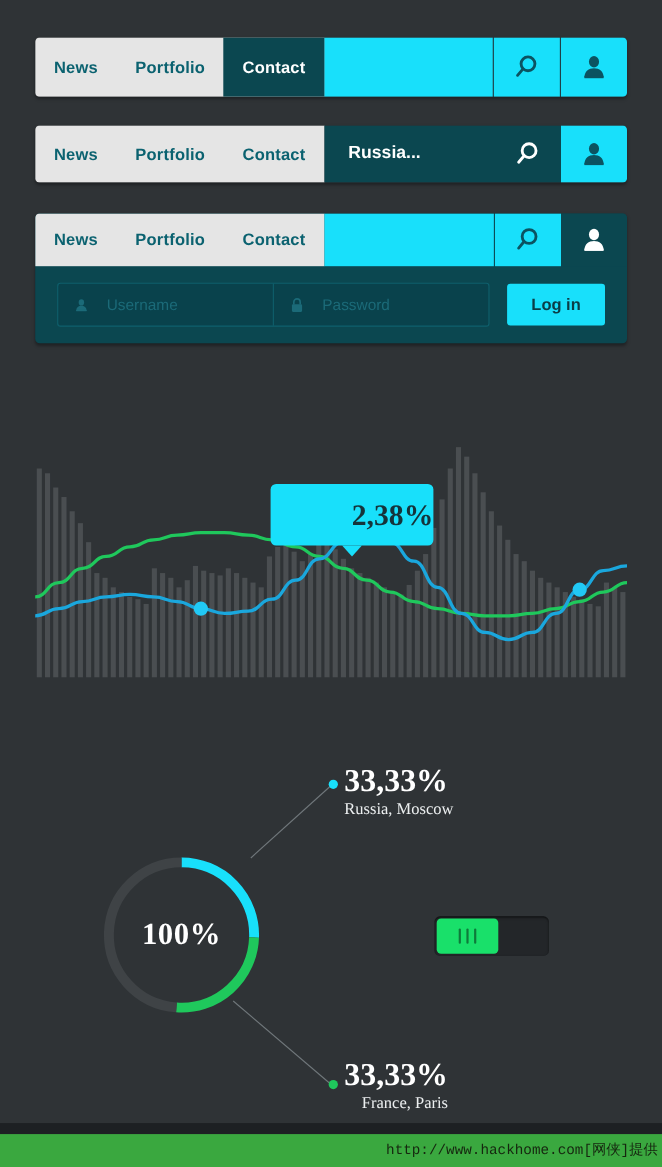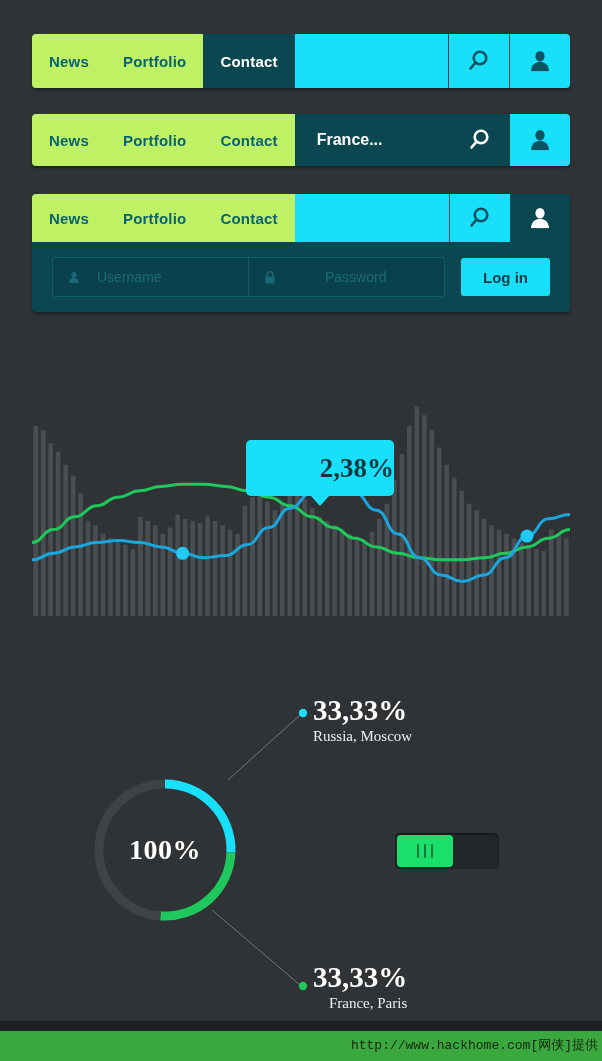--- a/index.html
+++ b/index.html
@@ -8,21 +8,21 @@
     background:#2f3336;
     font-family:"Liberation Sans", sans-serif;
     overflow:hidden;
     position:relative;
   }
   .stage{position:relative;width:602px;height:1061px;background:#2f3336;}
 
   
   .navbar{position:absolute;display:flex;align-items:stretch;border-radius:4px;overflow:hidden;
           box-shadow:0 2px 3px rgba(0,0,0,.35);}
-  .nav-links{display:flex;align-items:center;background:#bef264;}
+  .nav-links{display:flex;align-items:center;background:#e5e5e5;}
   .nav-link{
     color:#0b6270;font-size:15px;font-weight:bold;letter-spacing:.2px;
     padding:0 17px;line-height:1;display:flex;align-items:center;height:100%;
     cursor:pointer;white-space:nowrap;
   }
   .nav-link.active{background:#0b4750;color:#ffffff;}
   .nav-filler{background:#18e0fb;flex:1;}
 
   .nav-icon-btn{
     width:60px;display:flex;align-items:center;justify-content:center;cursor:pointer;
@@ -42,21 +42,21 @@
   
   #navbar2{left:32px;top:114px;width:538px;height:52px;}
   
   #navbar3wrap{position:absolute;left:32px;top:194px;width:538px;height:118px;
     background:#0b4750;border-radius:4px;box-shadow:0 2px 3px rgba(0,0,0,.35);overflow:hidden;}
   #navbar3{position:absolute;left:0;top:0;width:538px;height:48px;display:flex;align-items:stretch;border-radius:0;}
   .login-row{position:absolute;left:0;top:48px;width:538px;height:70px;display:flex;align-items:center;padding:0 20px;box-sizing:border-box;}
   .login-inputs{display:flex;flex:1;height:38px;border:1px solid rgba(20,120,135,.55);border-radius:3px;
                 background:rgba(7,60,70,.45);margin-right:16px;}
   .login-input{flex:1;display:flex;align-items:center;padding-left:14px;color:#1b6a78;font-size:14px;cursor:text;}
-  .login-input + .login-input{border-left:1px solid rgba(20,120,135,.55);gap:32px;}
+  .login-input + .login-input{border-left:1px solid rgba(20,120,135,.55);}
   .login-input .ph{margin-left:16px;}
   .login-btn{
     background:#18e0fb;color:#0b3d46;font-size:15px;font-weight:bold;
     border:none;border-radius:3px;height:38px;padding:8px 22px;cursor:pointer;
     font-family:"Liberation Sans",sans-serif;
   }
 
   
   #chart{position:absolute;left:32px;top:388px;width:538px;height:228px;}
   #chart svg{display:block;}
@@ -129,21 +129,21 @@
     </div>
   </div>
 
   <div class="navbar" id="navbar2">
     <div class="nav-links">
       <div class="nav-link">News</div>
       <div class="nav-link">Portfolio</div>
       <div class="nav-link">Contact</div>
     </div>
     <div class="search-field">
-      <span>France...</span>
+      <span>Russia...</span>
     </div>
     <div class="nav-icon-btn dark">
       <svg width="26" height="26" viewBox="0 0 26 26">
         <circle cx="14" cy="10" r="6.3" fill="none" stroke="#ffffff" stroke-width="2.6"></circle>
         <line x1="9.3" y1="14.8" x2="4.5" y2="20.5" stroke="#ffffff" stroke-width="2.6" stroke-linecap="round"></line>
       </svg>
     </div>
     <div class="nav-icon-btn cyan">
       <svg width="26" height="26" viewBox="0 0 26 26">
         <ellipse cx="13" cy="8.2" rx="4.6" ry="5.2" fill="#0b5361"></ellipse>

